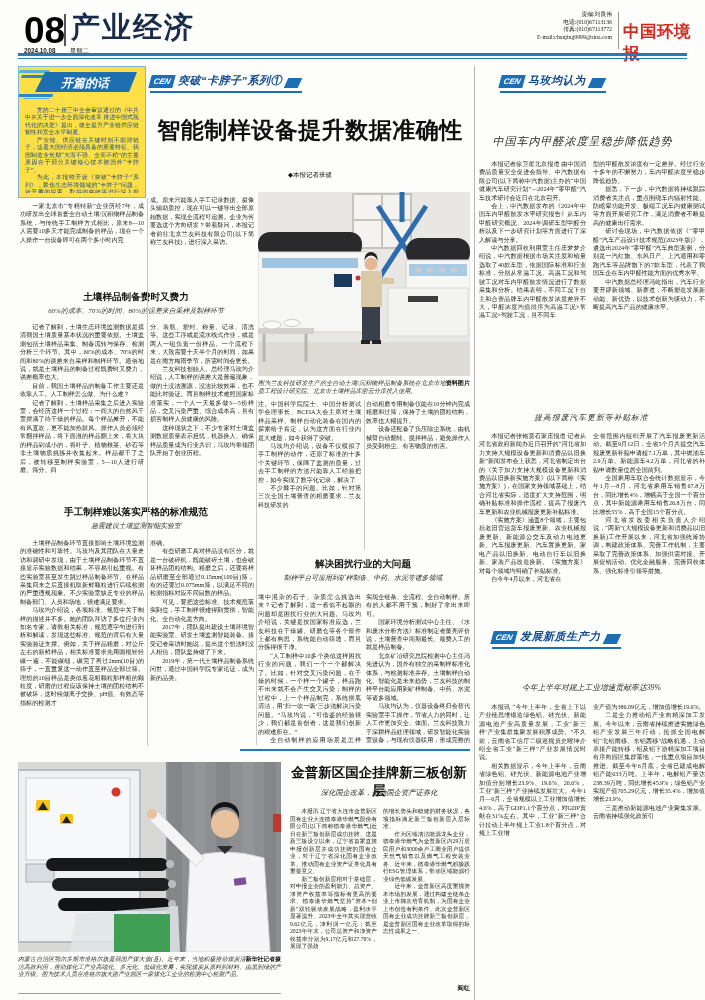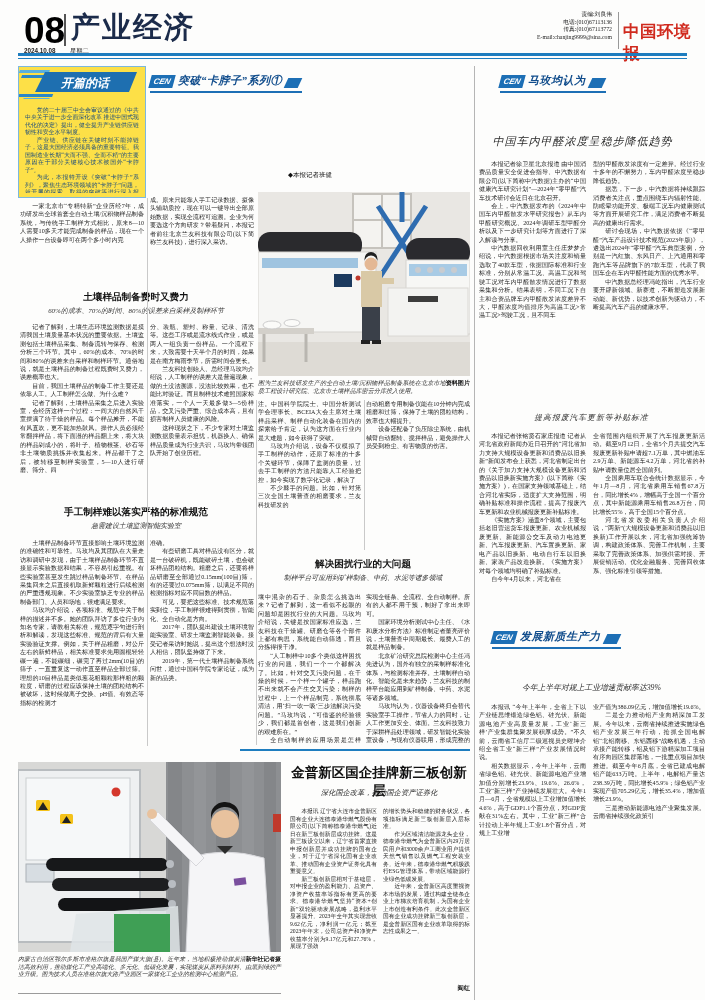--- a/index.html
+++ b/index.html
@@ -70,20 +70,21 @@
   </div>
 
   <div class="abs" style="left:150px;top:70px;">
     <span class="cen-tag">
       <span class="cen-box">CEN</span>
       <span class="cen-title">突破“卡脖子”系列①</span>
       <span class="cen-flag"></span>
     </span>
   </div>
 
+  <div class="abs headline" style="left:150px;top:115px;width:320px;font-size:23px;letter-spacing:0.5px;">智能制样设备提升数据准确性</div>
   <div class="abs sans" style="left:150px;top:171px;width:320px;text-align:center;font-size:6.5px;color:#111;">◆本报记者班健</div>
 
   <div class="abs" style="left:258px;top:192px;width:212px;height:184px;">
     <svg width="212" height="184" viewBox="0 0 212 184">
       <rect width="212" height="184" fill="#e9e7e3"></rect>
       <rect x="95" y="2" width="58" height="54" fill="#f4f3f0" stroke="#c6c3bd" stroke-width="2"></rect>
       <line x1="124" y1="2" x2="124" y2="56" stroke="#c6c3bd" stroke-width="2"></line>
       <line x1="95" y1="28" x2="153" y2="28" stroke="#c6c3bd" stroke-width="2"></line>
       <g stroke="#2e6cb0" stroke-width="5">
         <line x1="120" y1="14" x2="168" y2="88"></line>

